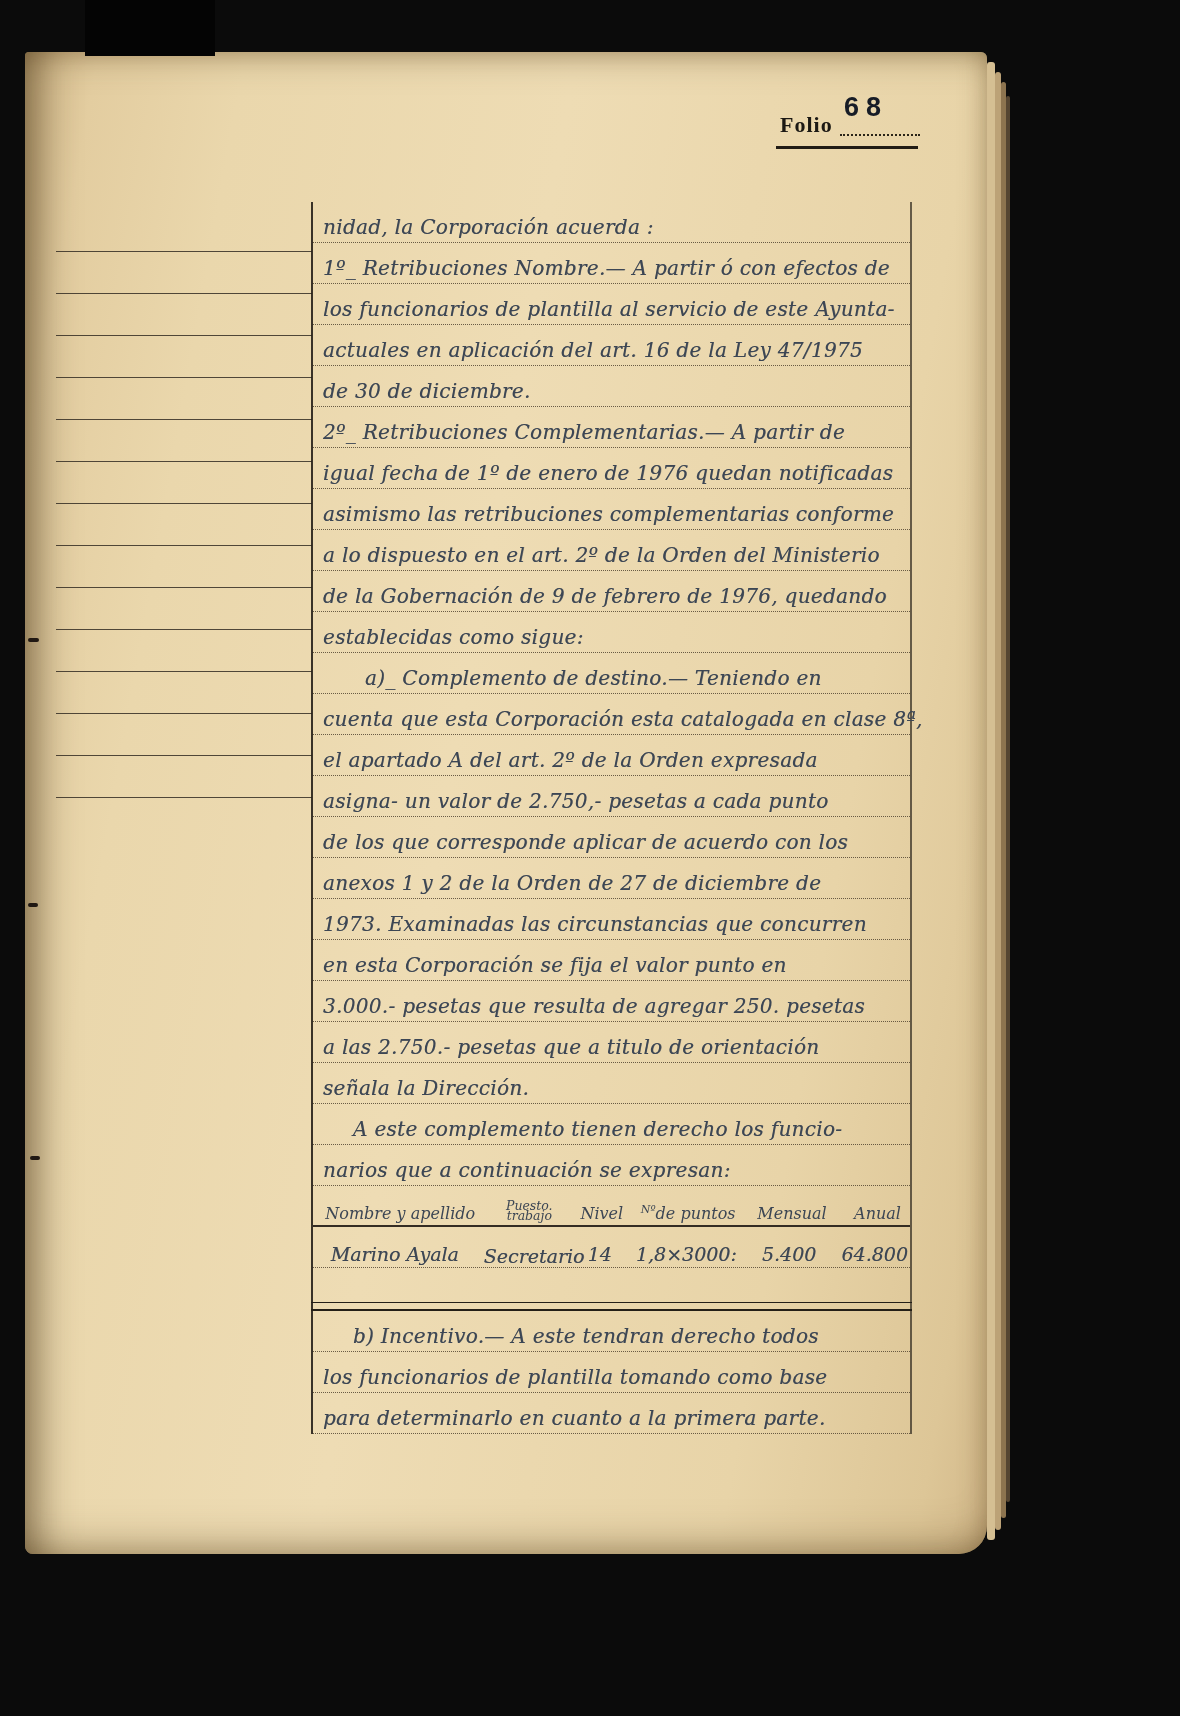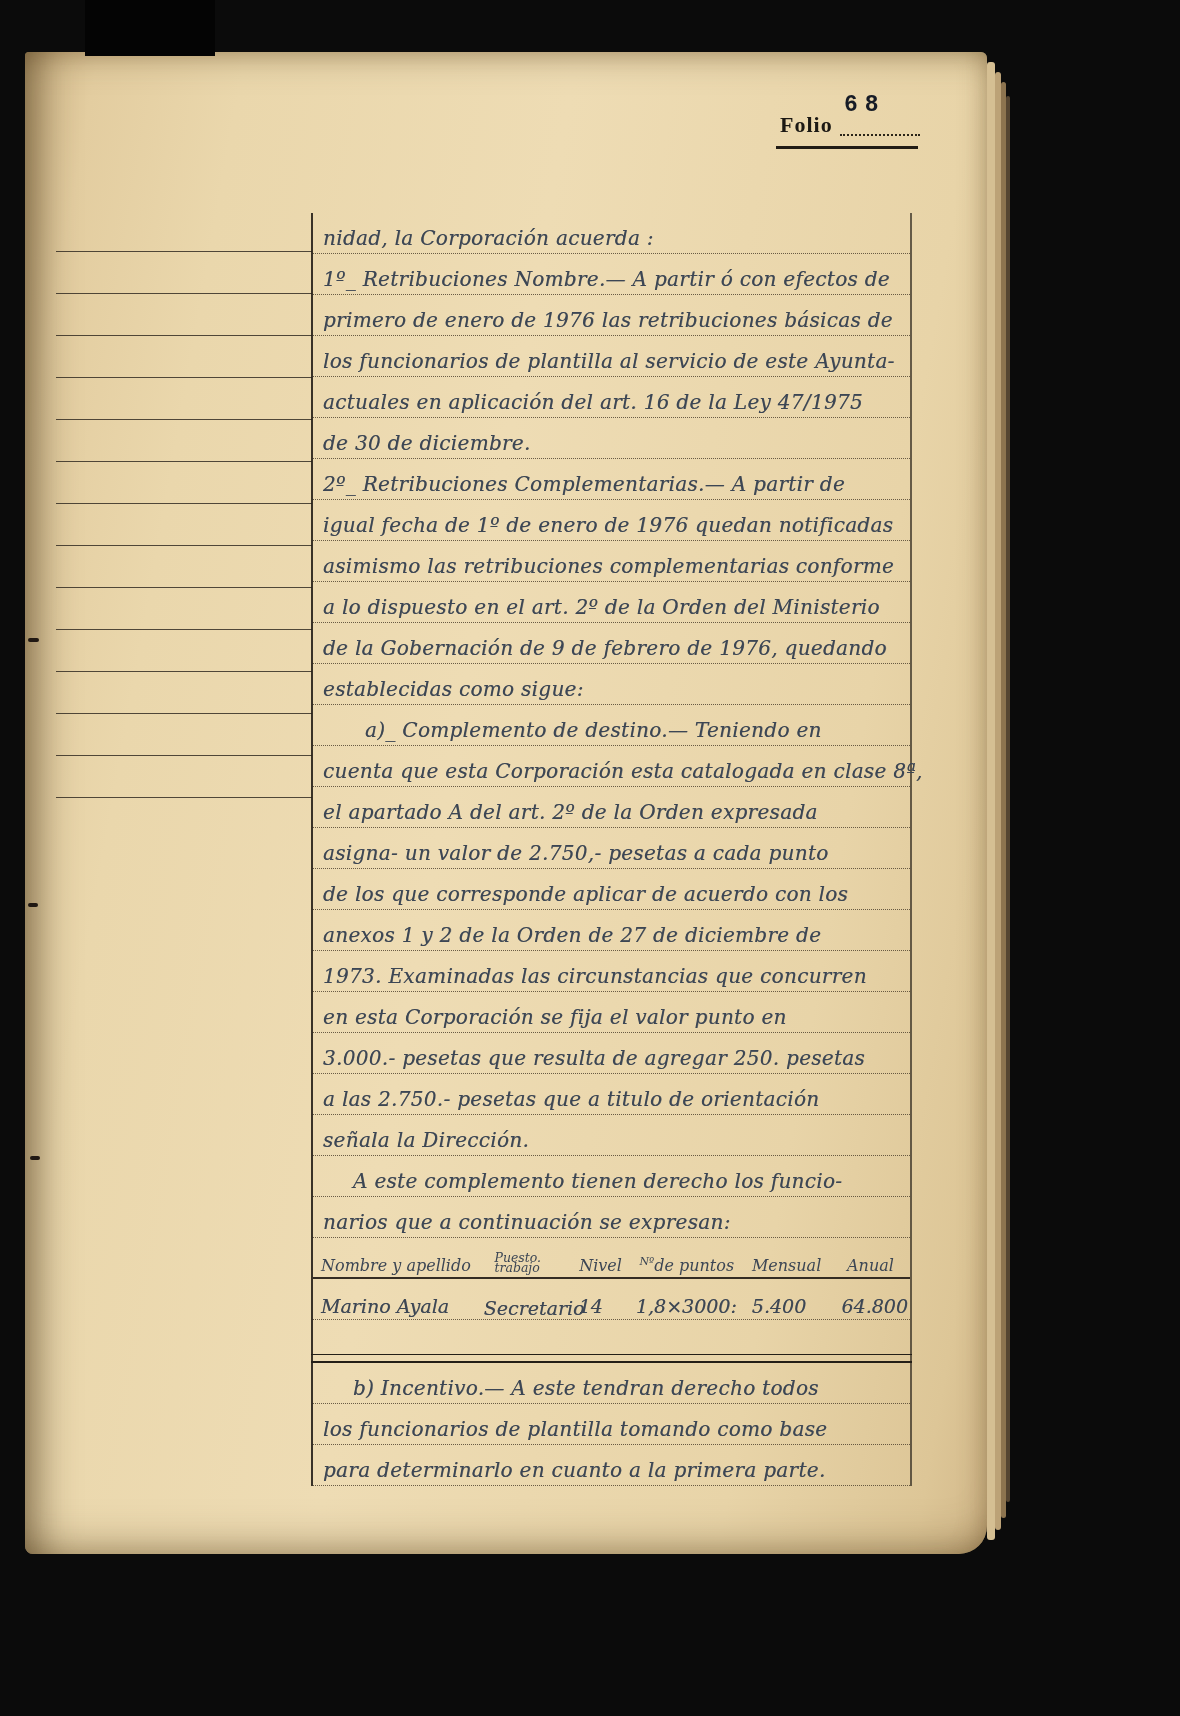--- a/index.html
+++ b/index.html
@@ -17,30 +17,30 @@
   .strip2{left:995px;top:72px;width:6px;height:1458px;background:#bca277;}
   .strip3{left:1001px;top:82px;width:5px;height:1436px;background:#8d744f;}
   .strip4{left:1006px;top:96px;width:4px;height:1406px;background:#554531;}
   .black-tab{position:absolute;left:85px;top:0;width:130px;height:56px;background:#040404;}
   .stitch{position:absolute;background:#201813;border-radius:2px;}
 
   .folio{position:absolute;left:770px;top:96px;width:152px;height:62px;}
   .folio-label{position:absolute;left:10px;top:16px;font-family:"Liberation Serif", serif;
                font-size:22px;color:#1c1914;letter-spacing:1px;font-weight:bold;}
   .folio-leader{position:absolute;left:70px;top:38px;width:80px;border-bottom:2px dotted #2a2418;}
-  .folio-number{position:absolute;left:74px;top:-4px;font-size:23px;font-weight:bold;
-                color:#171c26;letter-spacing:7px;font-family:Liberation Mono, monospace;}
+  .folio-number{position:absolute;left:74px;top:-4px;font-size:27px;font-weight:bold;
+                color:#171c26;letter-spacing:7px;font-family:Liberation Sans, sans-serif;}
   .folio-rule{position:absolute;left:6px;top:50px;width:142px;height:3px;background:#211c15;}
 
   .margin-lines{position:absolute;left:56px;top:251px;width:256px;}
   .margin-line{height:41px;border-top:1.5px solid rgba(52,45,35,0.85);}
 
-  .textblock{position:absolute;left:311px;top:213px;width:597px;
+  .textblock{position:absolute;left:311px;top:202px;width:597px;
              border-left:2px solid rgba(38,32,25,0.9);
-             border-right:2px solid rgba(58,50,38,0.75);}
+             border-right:2px solid rgba(58,50,38,0.75);text-align:center;}
   .hline{height:41px;display:flex;align-items:flex-end;box-sizing:border-box;
          padding:0 4px 3px 10px;border-bottom:1px dotted rgba(72,60,42,0.8);
          font-style:italic;font-size:20px;letter-spacing:0.3px;white-space:nowrap;
          color:#3c4654;text-shadow:0.3px 0.3px 0 rgba(60,70,84,0.55);overflow:visible;}
   .indent-a{padding-left:52px;}
   .indent-sm{padding-left:40px;}
 
   .thead-row,.tdata-row{display:flex;align-items:flex-end;box-sizing:border-box;
          height:41px;padding:0 2px 2px 8px;color:#3c4654;font-style:italic;gap:15px;}
   .thead-row{border-bottom:2px solid rgba(42,35,27,0.95);font-size:16px;}
@@ -98,21 +98,20 @@
       <div class="margin-line"></div>
       <div class="margin-line"></div>
       <div class="margin-line"></div>
     </div>
 
   <div class="textblock">
 
     <div>
         <div class="hline">nidad, la Corporación acuerda :</div>
         <div class="hline">1º_ Retribuciones Nombre.— A partir ó con efectos de</div>
-        <div class="hline">primero de enero de 1976 las retribuciones básicas de</div>
         <div class="hline">los funcionarios de plantilla al servicio de este Ayunta-</div>
         <div class="hline">actuales en aplicación del art. 16 de la Ley 47/1975</div>
         <div class="hline">de 30 de diciembre.</div>
         <div class="hline">2º_ Retribuciones Complementarias.— A partir de</div>
         <div class="hline">igual fecha de 1º de enero de 1976 quedan notificadas</div>
         <div class="hline">asimismo las retribuciones complementarias conforme</div>
         <div class="hline">a lo dispuesto en el art. 2º de la Orden del Ministerio</div>
         <div class="hline">de la Gobernación de 9 de febrero de 1976, quedando</div>
         <div class="hline">establecidas como sigue:</div>
         <div class="hline indent-a">a)_ Complemento de destino.— Teniendo en</div>

